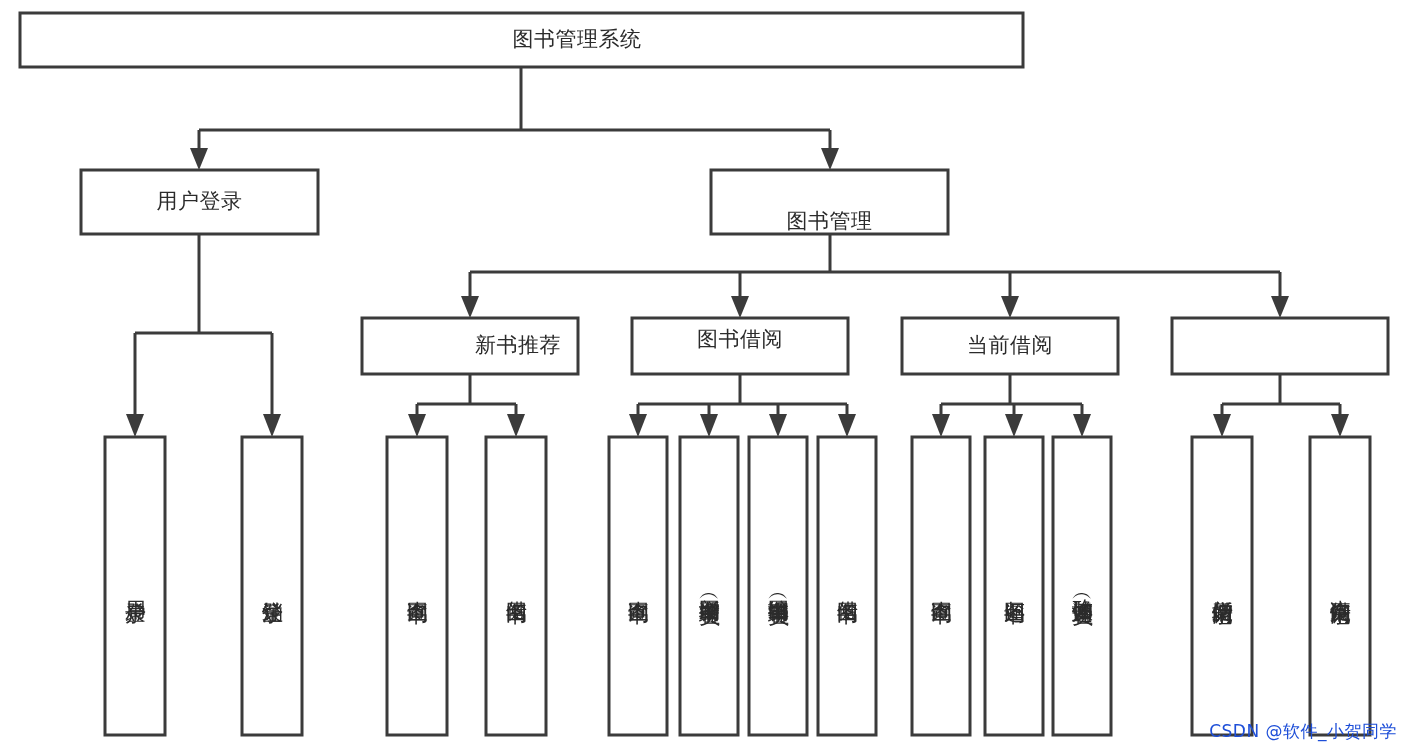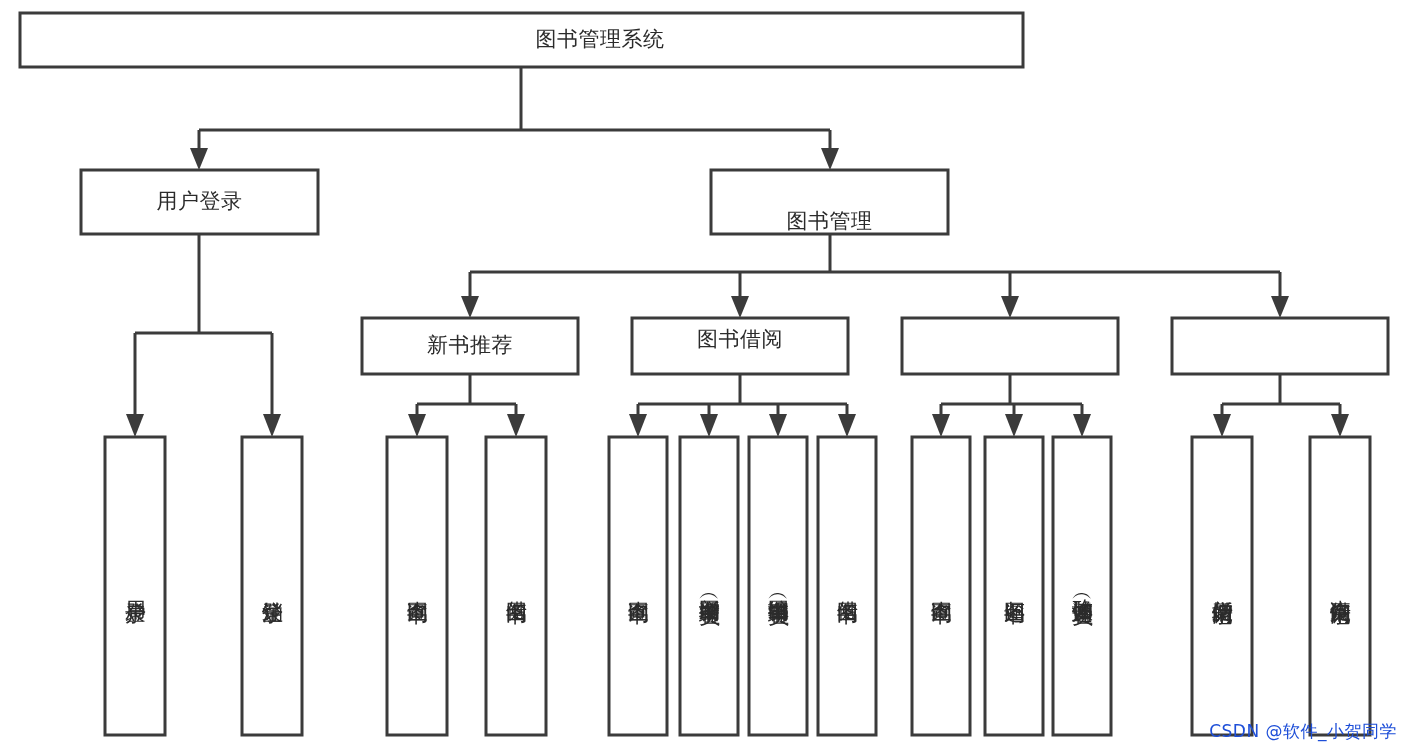--- a/index.html
+++ b/index.html
@@ -180,27 +180,28 @@
     <rect class="node-box" x="680" y="437" width="58" height="298"></rect>
     <rect class="node-box" x="749" y="437" width="58" height="298"></rect>
     <rect class="node-box" x="818" y="437" width="58" height="298"></rect>
     <rect class="node-box" x="912" y="437" width="58" height="298"></rect>
     <rect class="node-box" x="985" y="437" width="58" height="298"></rect>
     <rect class="node-box" x="1053" y="437" width="58" height="298"></rect>
     <rect class="node-box" x="1192" y="437" width="60" height="298"></rect>
     <rect class="node-box" x="1310" y="437" width="60" height="298"></rect>
   </svg>
 
-  <div class="node-label-h" style="left:27px; top:13px; width:1146px; height:54px;">图书管理系统</div>
+  <div class="node-label-h" style="left:4px; top:13px; width:1146px; height:54px;">图书管理系统</div>
 
   <div class="node-label-h" style="left:81px; top:170px; width:237px; height:64px;">用户登录</div>
   <div class="node-label-h" style="left:711px; top:170px; width:237px; height:64px;margin-top:20px;">图书管理</div>
 
-  <div class="node-label-h" style="left:362px; top:318px; width:216px; height:56px;">新书推荐</div>
+  <div class="node-label-h" style="left:362px; top:318px; width:216px; height:56px;padding-left:48px;">新书推荐</div>
   <div class="node-label-h" style="left:632px; top:318px; width:216px; height:43px;">图书借阅</div>
+  <div class="node-label-h" style="left:902px; top:318px; width:216px; height:56px;">当前借阅</div>
 
   <div class="node-label-v" style="left:105px; top:437px; width:60px; height:298px;">用户登录</div>
   <div class="node-label-v" style="left:242px; top:437px; width:60px; height:298px;">注销登录</div>
   <div class="node-label-v" style="left:387px; top:437px; width:60px; height:298px;">查询图书</div>
   <div class="node-label-v" style="left:486px; top:437px; width:60px; height:298px;">借阅图书</div>
   <div class="node-label-v" style="left:609px; top:437px; width:58px; height:298px;">查询图书</div>
   <div class="node-label-v" style="left:680px; top:437px; width:58px; height:298px;">新增图书（管理员）</div>
   <div class="node-label-v" style="left:749px; top:437px; width:58px; height:298px;">编辑图书（管理员）</div>
   <div class="node-label-v" style="left:818px; top:437px; width:58px; height:298px;">借阅图书</div>
   <div class="node-label-v" style="left:912px; top:437px; width:58px; height:298px;">查询图书</div>

